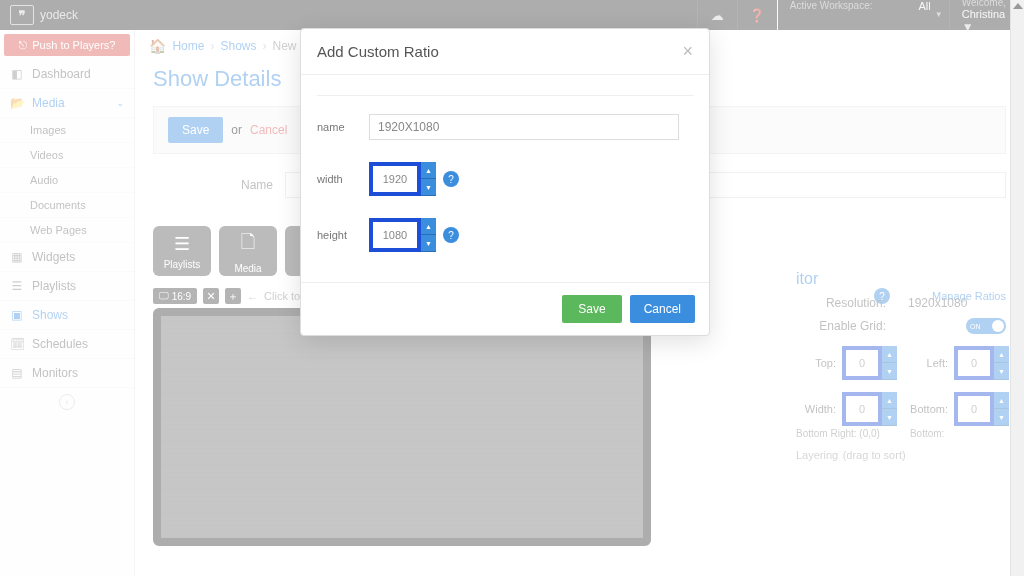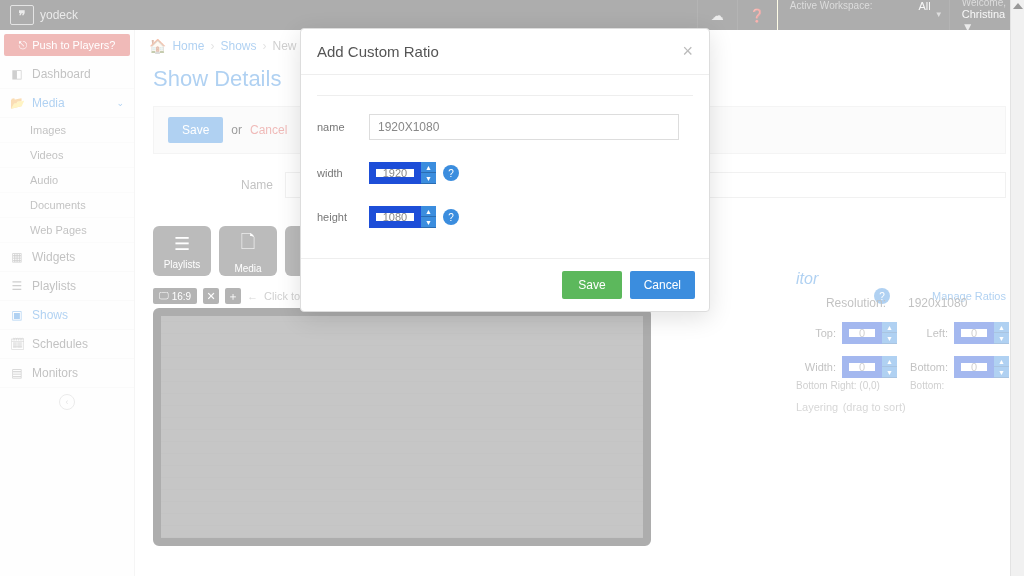--- a/index.html
+++ b/index.html
@@ -56,30 +56,30 @@
 
 .ratio-row { margin-top: 12px; display: flex; align-items: center; gap: 6px; font-size: 11px; color: #888; }
 .ratio-badge { background: #444; color: #fff; padding: 2px 6px; border-radius: 2px; display: flex; align-items: center; gap: 3px; font-size: 10px; }
 .ratio-sq { background: #444; color: #fff; width: 16px; height: 16px; display: flex; align-items: center; justify-content: center; border-radius: 2px; font-size: 11px; }
 .hint { flex: 1; }
 .manage { color: #3b8dde; }
 .canvas-wrap { margin-top: 4px; width: 498px; height: 238px; border: 8px solid #333; border-radius: 6px; background: repeating-linear-gradient(0deg, #6b6b6b 0 1px, #727272 1px 12px), repeating-linear-gradient(90deg, rgba(0,0,0,0.08) 0 1px, transparent 1px 12px); }
 
 
 .right-col { position: absolute; right: 18px; top: 240px; width: 210px; font-size: 12px; color: #666; }
-.sect-h { color: #3b8dde; font-size: 16px; font-weight: 300; margin-bottom: 4px; font-style: italic; }
+.sect-h { color: #3b8dde; font-size: 16px; font-weight: 300; margin-bottom: 4px; }
 .kv { display: flex; align-items: center; padding: 4px 0; gap: 22px; }
 .kv .k { width: 90px; text-align: right; }
 .grid-toggle { margin-left: auto; width: 40px; height: 16px; background: #3b8dde; border-radius: 8px; position: relative; display: flex; align-items: center; }
 .grid-toggle::after { content: ""; width: 12px; height: 12px; background: #fff; border-radius: 50%; position: absolute; right: 2px; }
 .grid-toggle span { color: #fff; font-size: 7px; margin-left: 4px; }
 .pos-grid { display: grid; grid-template-columns: 40px 60px 40px 60px; gap: 12px 6px; align-items: center; font-size: 11px; }
 .pos-grid .lbl { text-align: right; }
 .spin { display: flex; align-items: stretch; width: 55px; }
-.spin input { width: 40px; height: 22px; border: 7px solid #1d4ed8; text-align: center; font-size: 11px; color: #888; }
+.spin input { width: 40px; height: 34px; border: 4px solid #1d4ed8; text-align: center; font-size: 11px; color: #888; }
 .spin .arrows { width: 15px; display: flex; flex-direction: column; }
 .spin .arrows div { flex: 1; background: #3b8dde; color: #fff; font-size: 7px; display: flex; align-items: center; justify-content: center; border-bottom: 1px solid #2a6db3; }
 .bottom-right { font-size: 10px; color: #888; margin-top: 2px; display: flex; gap: 30px; }
 .layering { margin-top: 6px; font-size: 16px; font-weight: 300; color: #3b8dde; }
 .layering span { font-size: 11px; color: #999; font-weight: 400; }
 
 
 .overlay { position: absolute; inset: 0; background: rgba(255,255,255,0.6); }
 .modal { position: absolute; left: 300px; top: 28px; width: 410px; background: #fff; border: 1px solid #ddd; border-radius: 4px; box-shadow: 0 6px 24px rgba(0,0,0,0.12); }
 .modal-head { display: flex; align-items: center; padding: 12px 16px; border-bottom: 1px solid #eee; }
@@ -223,20 +223,26 @@
 
       <div class="canvas-wrap"></div>
     </div>
 
     <div class="right-col">
       <div class="sect-h">itor</div>
       <div class="kv">
           <span class="k">Resolution:</span>
           <span>1920x1080</span>
         </div>
+      <div class="kv">
+          <span class="k">Enable Grid:</span>
+          <div class="grid-toggle">
+            <span>ON</span>
+          </div>
+        </div>
       <div style="height:8px"></div>
       <div class="pos-grid">
         <span class="lbl">Top:</span>
         <div class="spin">
             <input value="0" style="">
             <div class="arrows">
               <div>▲</div>
               <div>▼</div>
             </div>
           </div>

